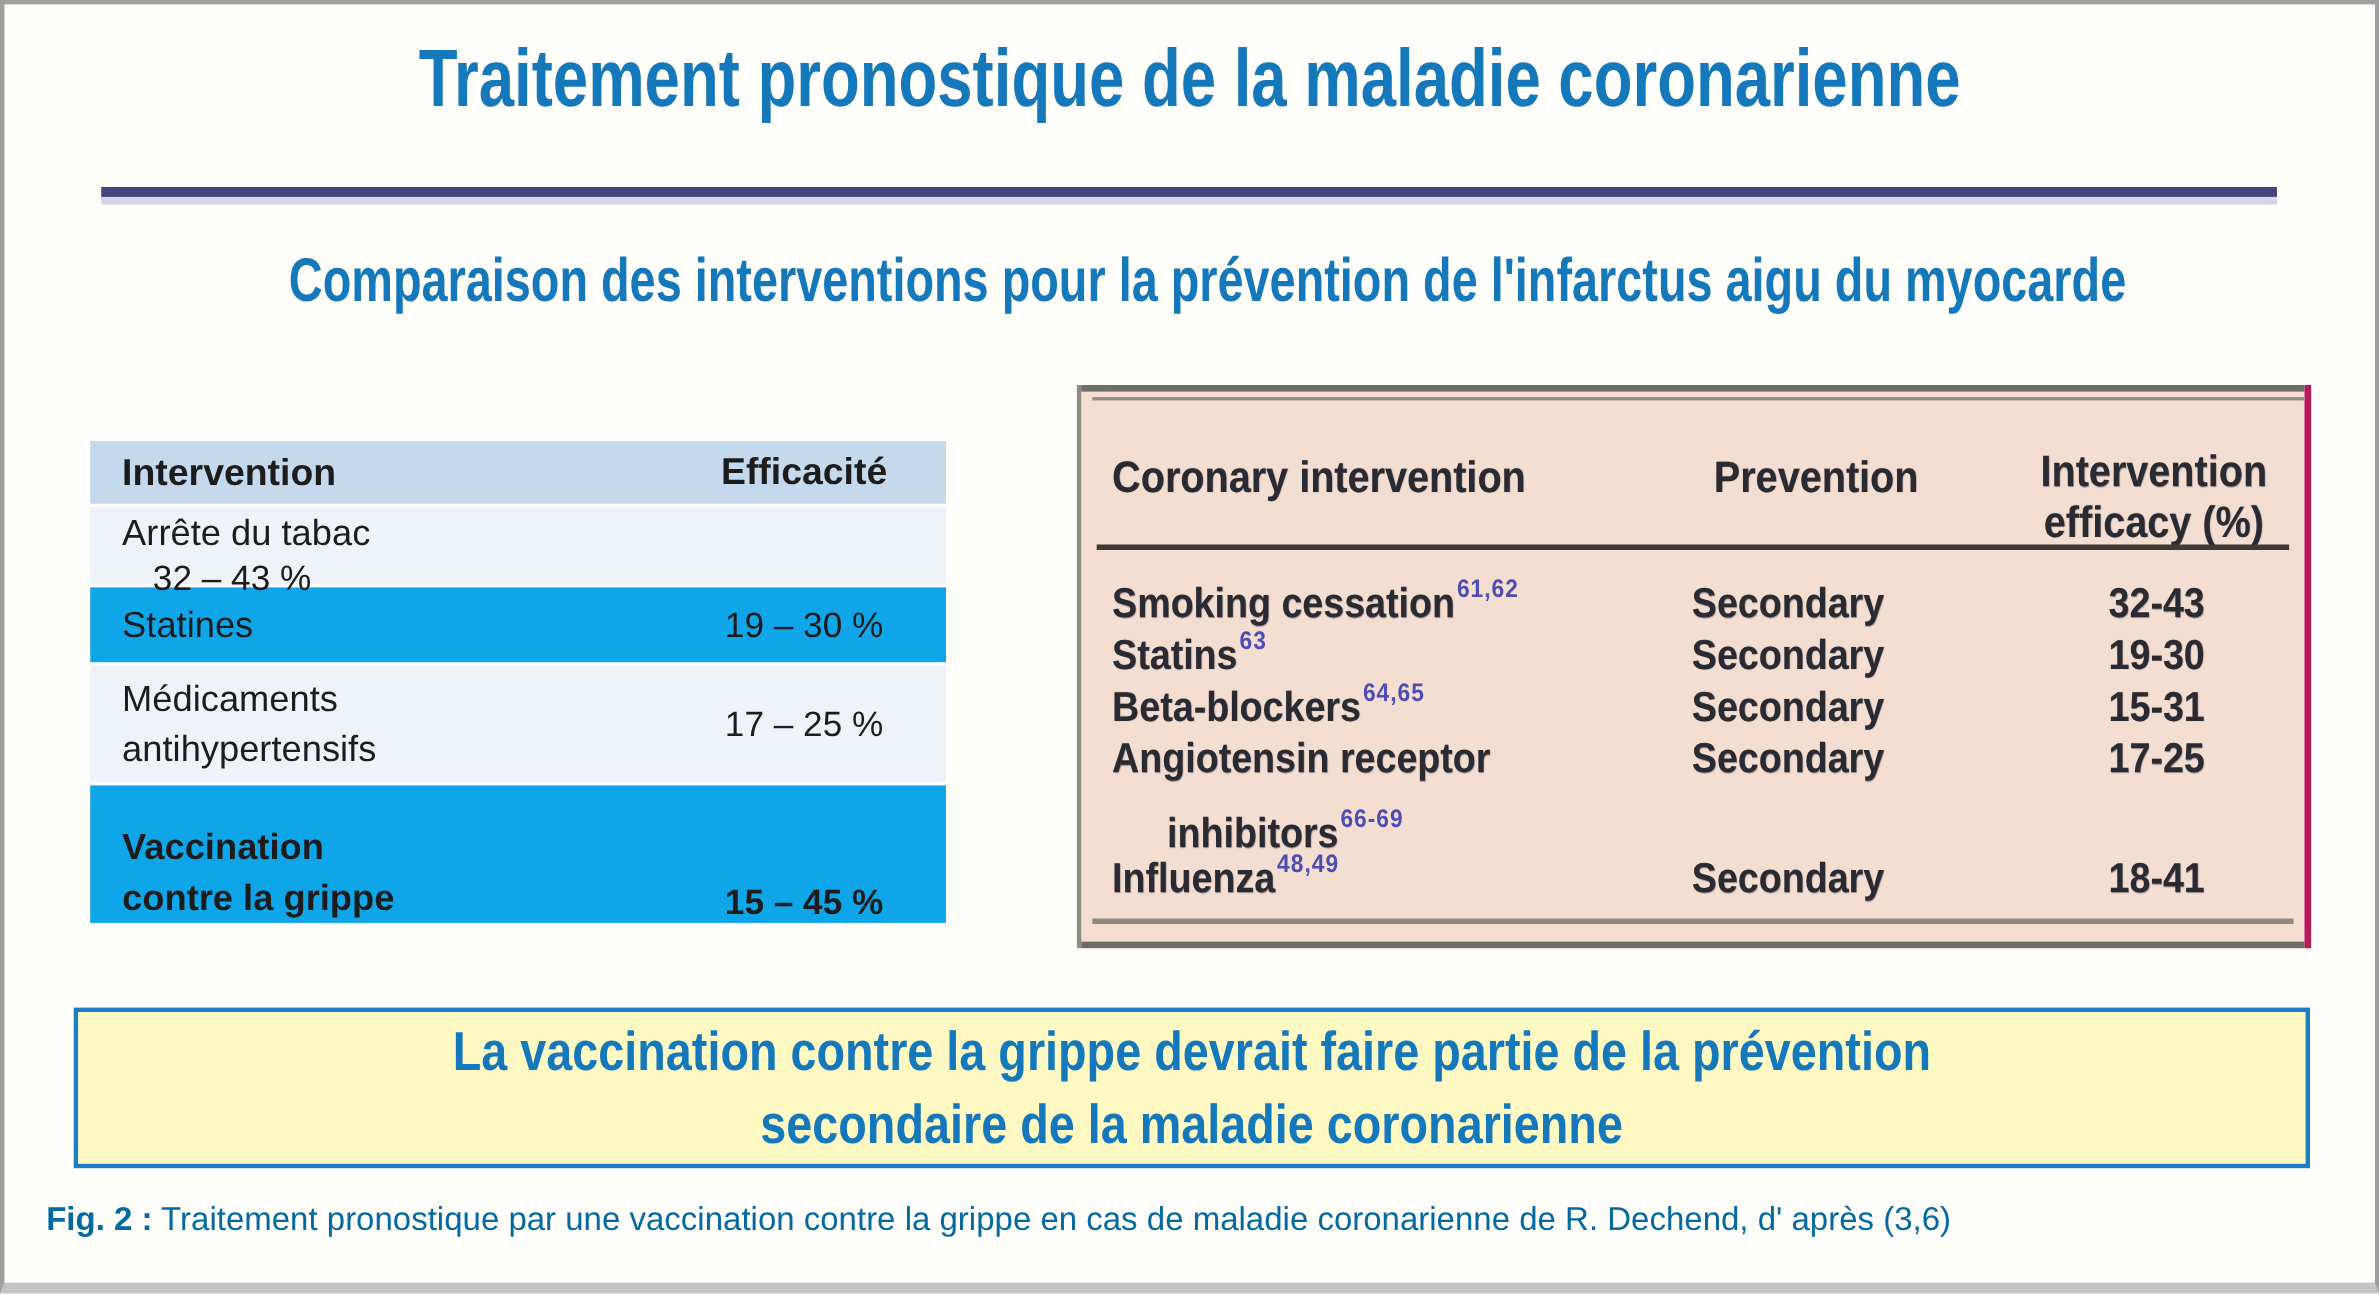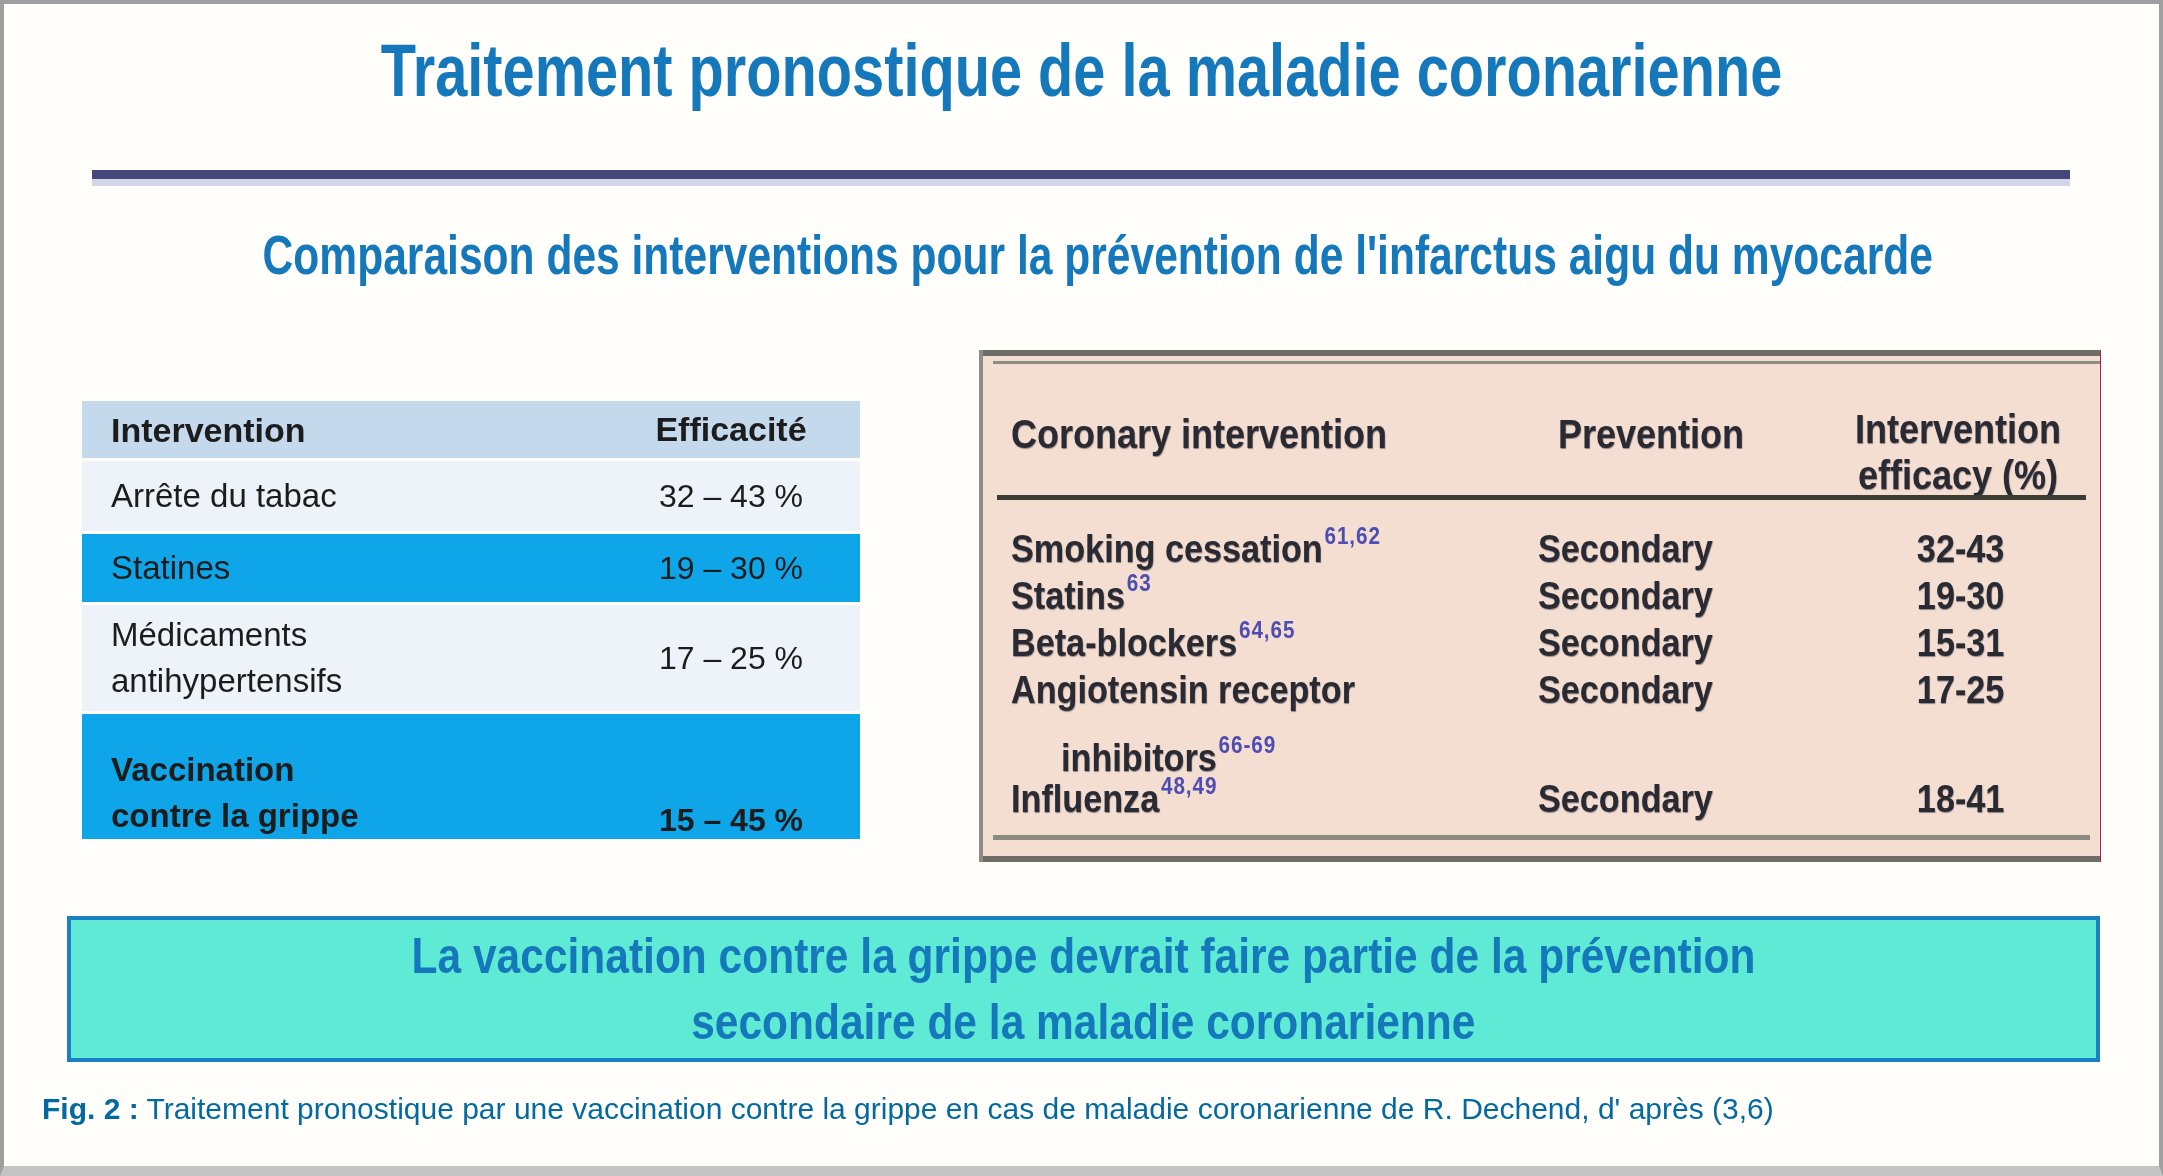--- a/index.html
+++ b/index.html
@@ -34,31 +34,31 @@
   .frow{display:flex;margin-bottom:3px;}
   .fcol1{width:520px;padding-left:29px;box-sizing:border-box;
          display:flex;flex-direction:column;justify-content:center;
          font-size:33px;line-height:46px;}
   .fcol2{width:258px;display:flex;align-items:center;justify-content:center;
          font-size:32px;text-align:center;}
   .fhead{height:57px;background:#c5d9ec;}
   .fhead .fcol1,.fhead .fcol2{font-weight:bold;font-size:34px;}
   .flight{background:#eef3fa;}
   .fmed{background:#0ea5e9;}
-  .fr1{height:70px;}
+  .fr1{height:70px;flex-direction:column;}
   .fr2{height:68px;}
   .fr3{height:106px;}
   .fr4{height:125px;align-items:flex-end;}
   .fbold .fcol1,.fbold .fcol2{font-weight:bold;}
   
   .scan{
     position:absolute;left:975px;top:346px;width:1122px;height:512px;
     box-sizing:border-box;
     background:#f4ddd1;
-    border-left:4px solid #8d8d86;border-right:1px solid #be185d;
+    border-left:4px solid #8d8d86;border-right:6px solid #be185d;
     color:#2a2a33;
   }
   .scan-top1{position:absolute;left:0;right:0;top:0;height:6px;background:#6e6e66;}
   .scan-top2{position:absolute;left:10px;right:0;top:11px;height:3px;background:#8d8d84;}
   .scan-bot1{position:absolute;left:10px;right:10px;bottom:22px;height:5px;background:#8a8a80;}
   .scan-bot2{position:absolute;left:0;right:0;bottom:0;height:6px;background:#6e6e66;}
   .scan-rule{position:absolute;left:14px;right:14px;top:145px;height:5px;background:#3c3c34;}
   .scan *{white-space:nowrap;}
   .sctext{display:inline-block;transform:scaleX(0.9);transform-origin:0 50%;
           font-weight:bold;font-size:38px;
@@ -78,21 +78,21 @@
   .sline2{position:absolute;left:50px;top:32px;margin-top:36px;}
   sup.ref{
     font-size:23px;font-weight:bold;color:#4d4db4;
     position:relative;top:-4px;margin-left:2px;letter-spacing:1px;
     vertical-align:super;line-height:0;
     text-shadow:none;
   }
   
   .conclusion{
     position:absolute;left:63px;top:912px;width:2033px;height:146px;
-    box-sizing:border-box;border:4px solid #1b7fc4;background:#5eead4;
+    box-sizing:border-box;border:4px solid #1b7fc4;background:#fef9c3;
     display:flex;flex-direction:column;align-items:center;justify-content:center;
   }
   .conclusion div{
     font-size:50px;font-weight:bold;color:#1478bb;line-height:66px;
     transform:scaleX(0.85);white-space:nowrap;
   }
   
   .caption{position:absolute;left:38px;top:1088px;font-size:30px;color:#0369a1;white-space:nowrap;}
   .caption .cap-label{font-weight:bold;}
 </style>

